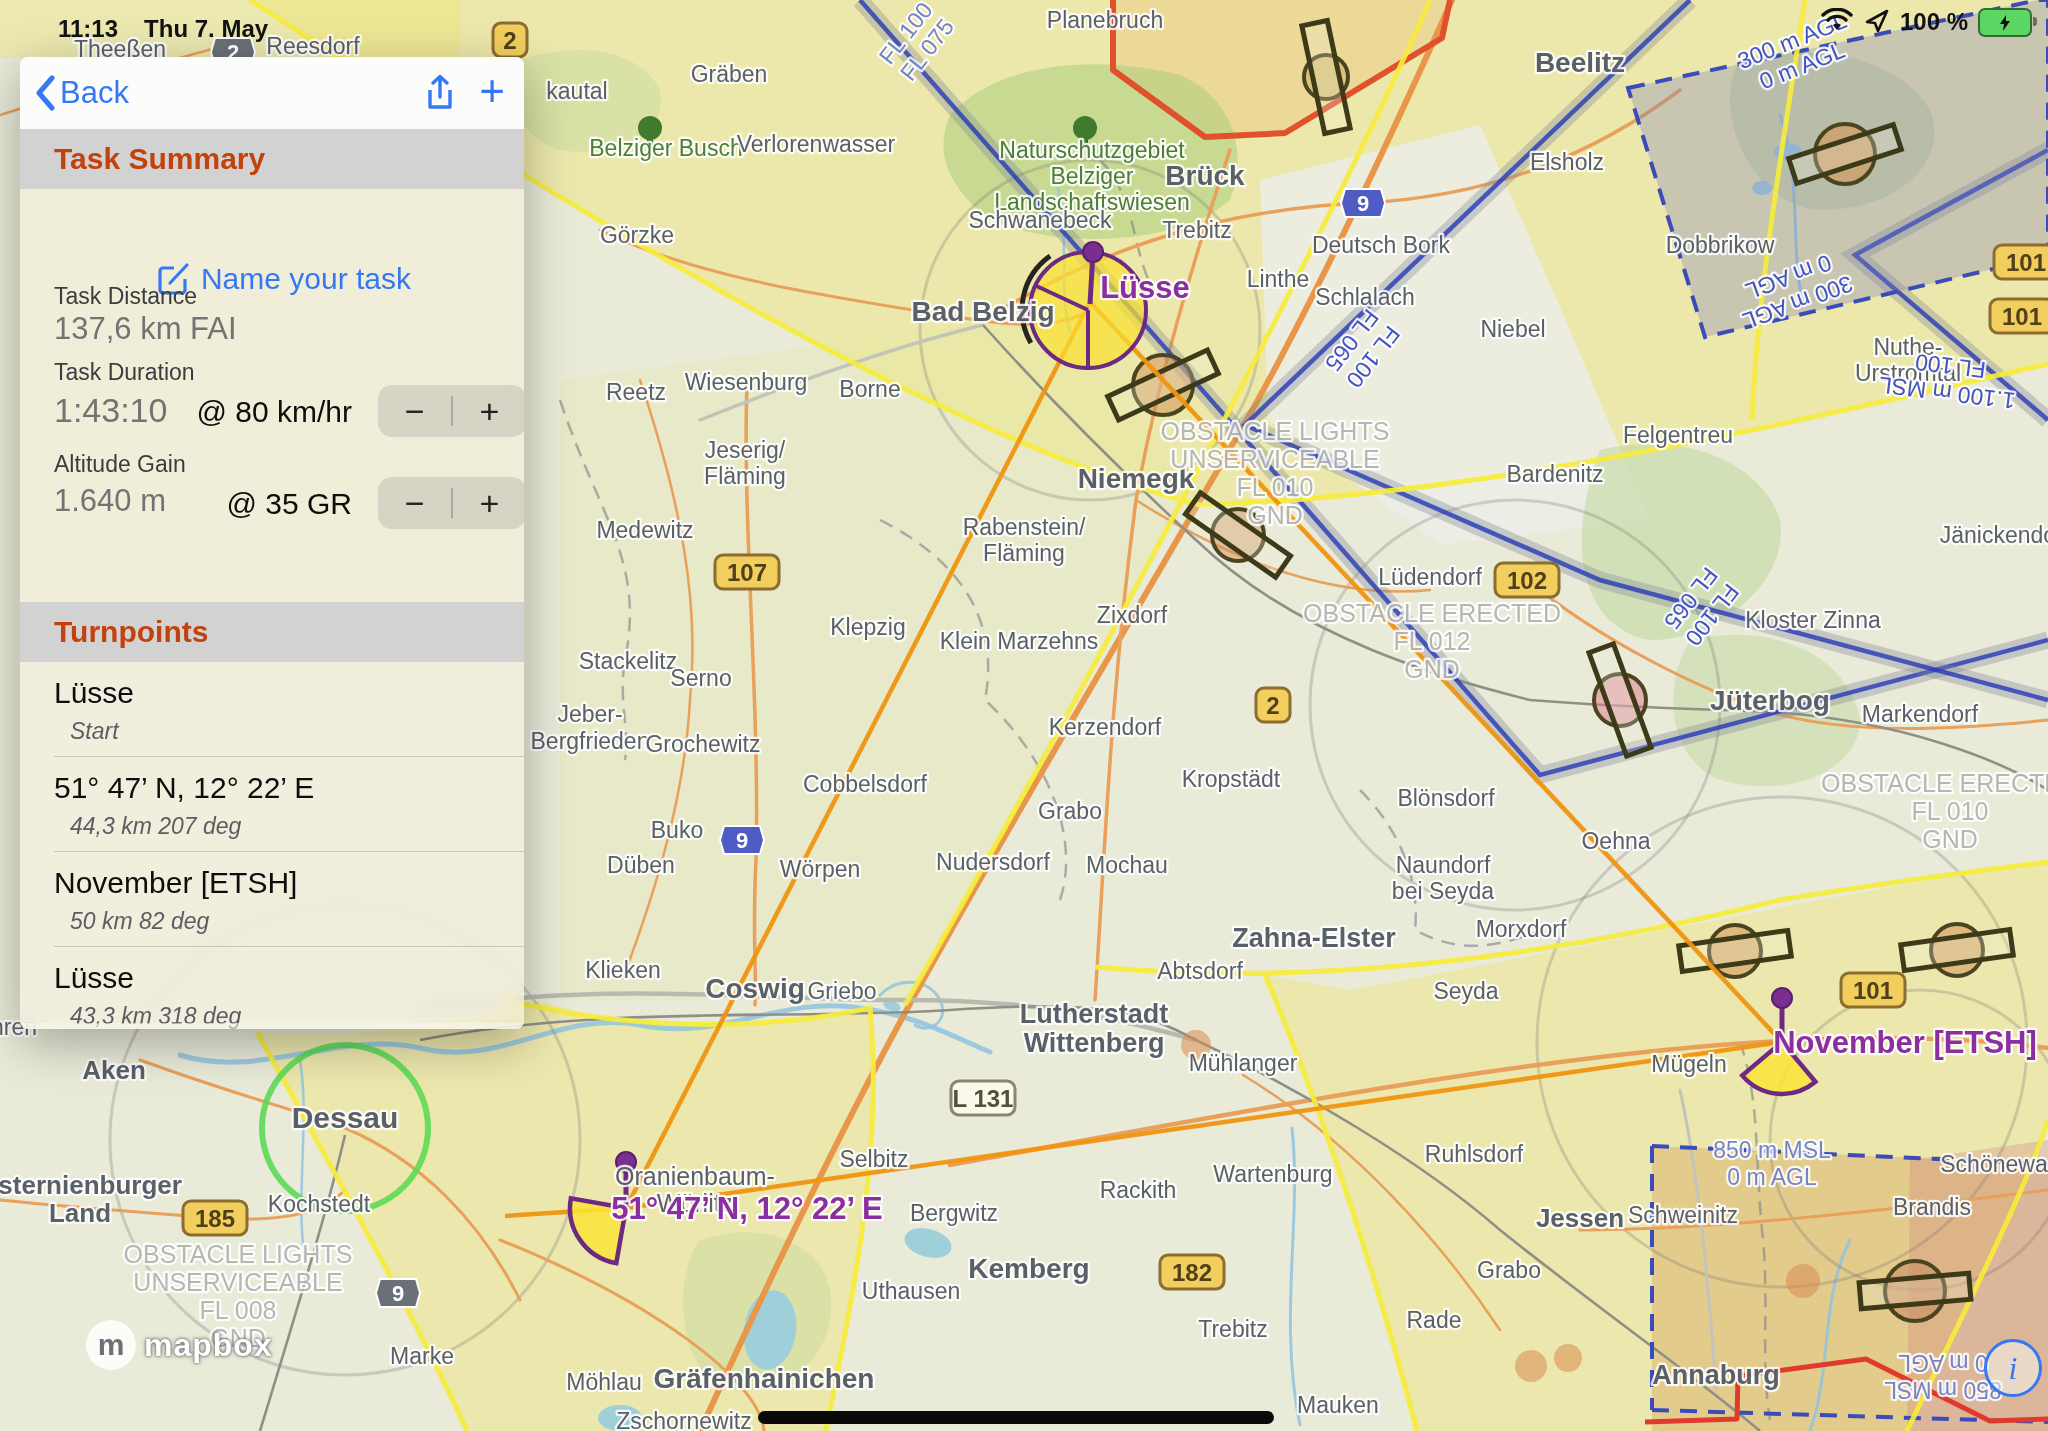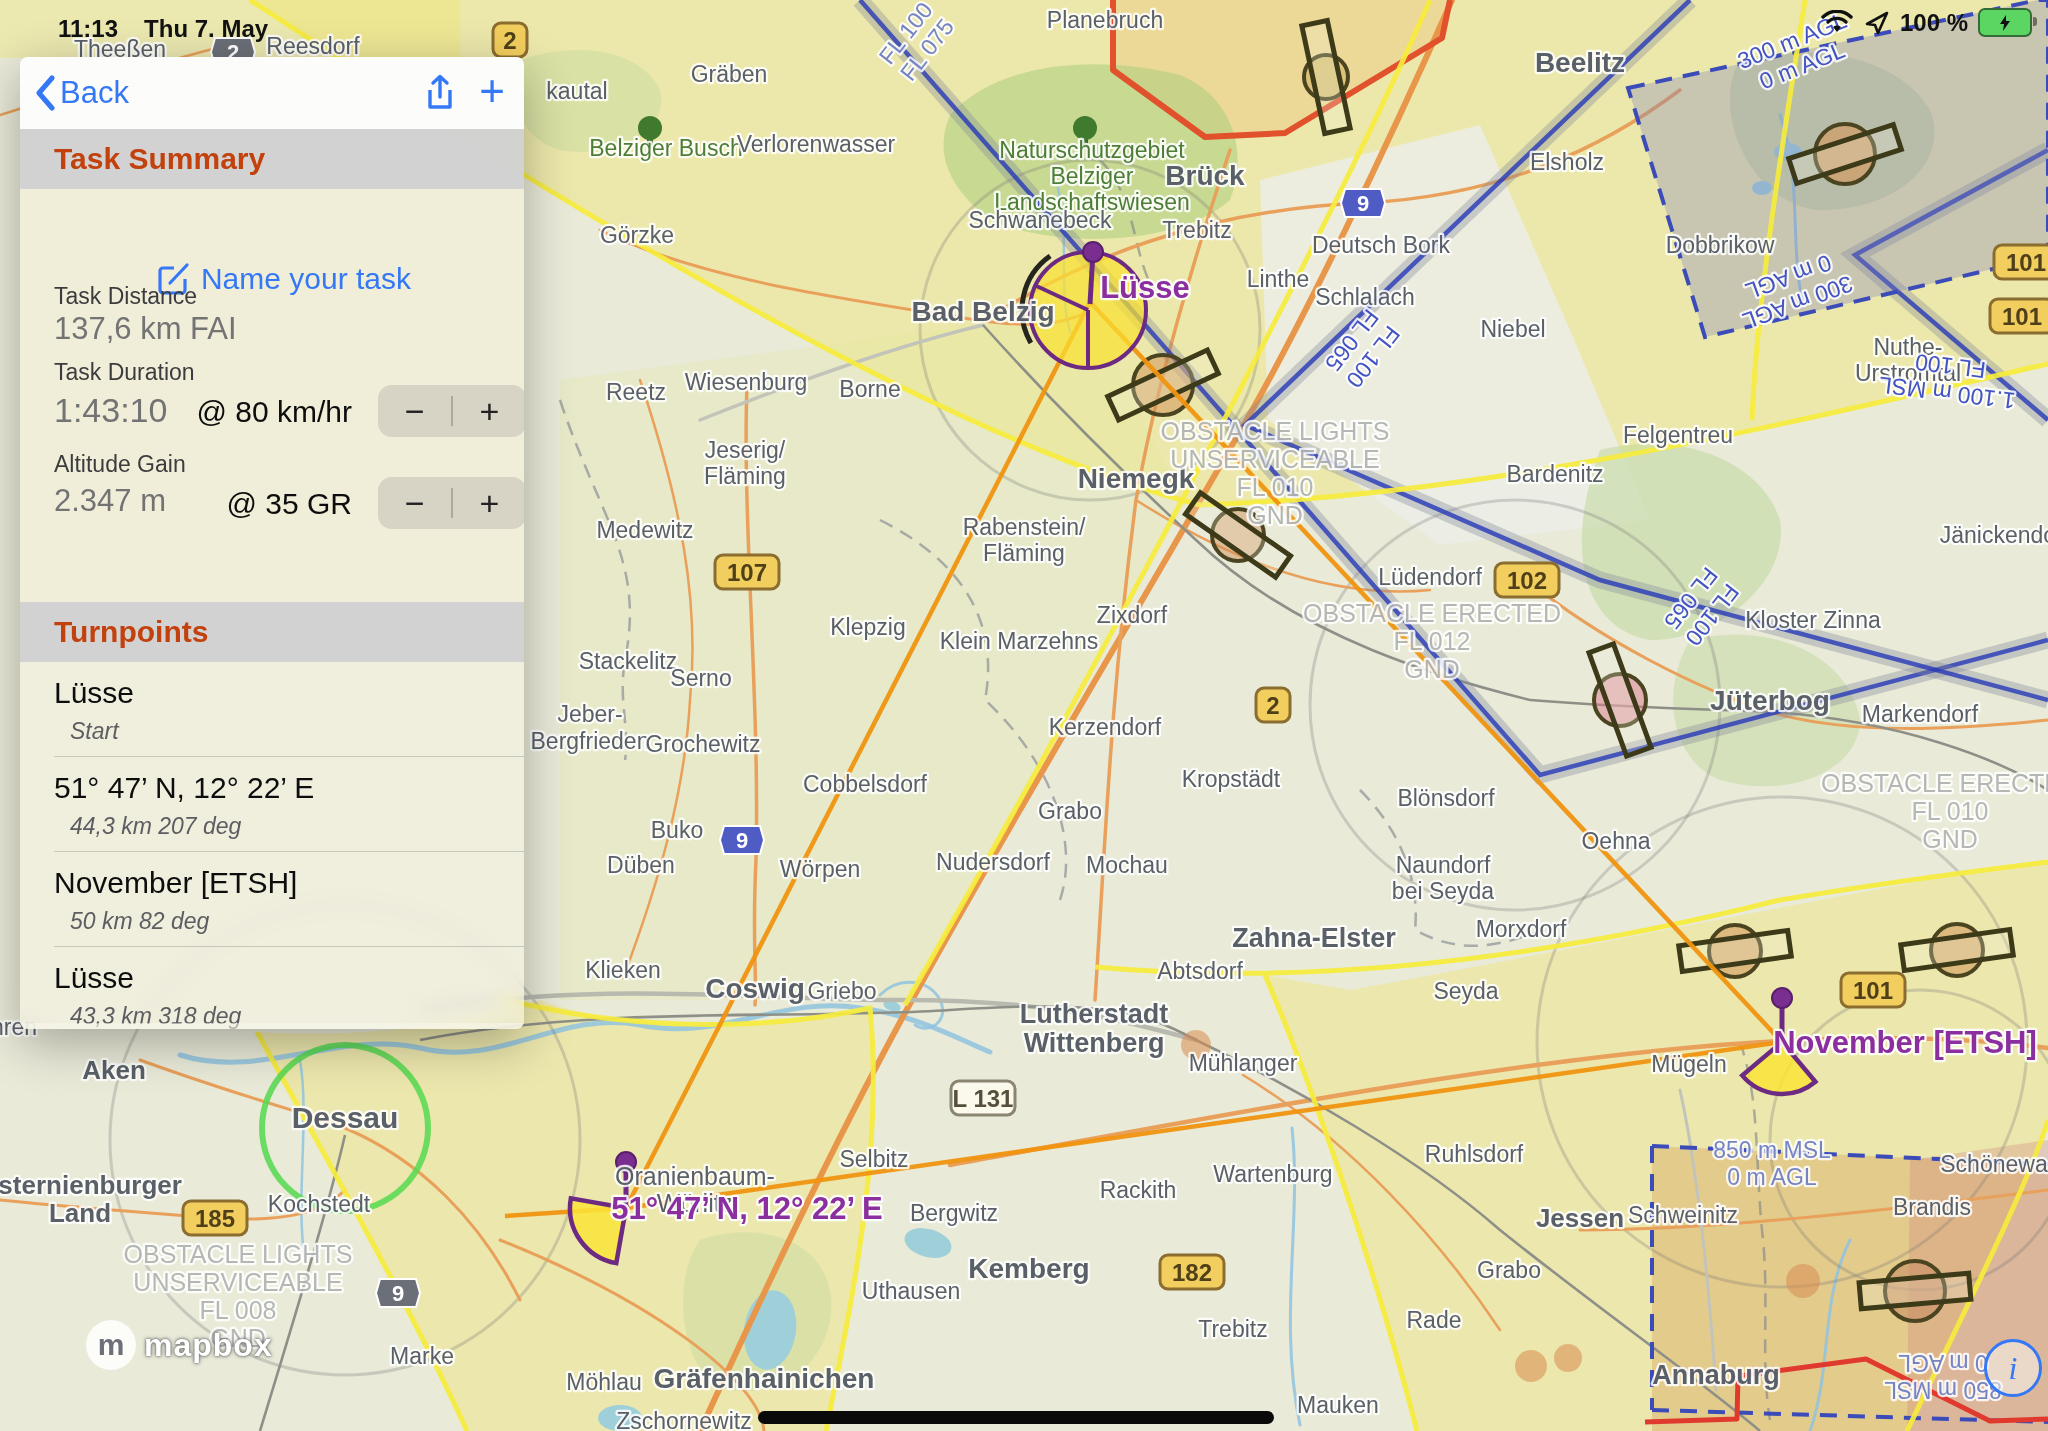--- a/index.html
+++ b/index.html
@@ -2,21 +2,21 @@
 <html><head>
 <meta charset="utf-8">
 <style>
   html,body{margin:0;padding:0;background:#d8d8d0;}
   #stage{position:relative;width:2048px;height:1431px;overflow:hidden;
          font-family:"Liberation Sans","DejaVu Sans",sans-serif;background:#e9ead8;}
   #map{position:absolute;left:0;top:0;width:2048px;height:1431px;}
   
   #statusbar{position:absolute;left:0;top:0;width:2048px;height:44px;z-index:30;pointer-events:none;}
   #sb-left{position:absolute;left:30px;top:15px;font-size:24px;font-weight:700;color:#111;display:flex;gap:26px;margin-left:28px;}
-  #sb-right{position:absolute;right:16px;top:8px;display:flex;align-items:center;gap:10px;}
+  #sb-right{position:absolute;right:16px;top:8px;display:flex;align-items:flex-start;gap:10px;}
   #sb-batt-label{font-size:24px;font-weight:600;color:#111;}
   #battery{position:relative;width:50px;height:25px;border:2px solid rgba(20,20,20,.55);border-radius:7px;background:#5bd663;display:flex;align-items:center;justify-content:center;}
   #battery:after{content:"";position:absolute;right:-7px;top:7px;width:4px;height:9px;background:rgba(20,20,20,.5);border-radius:0 3px 3px 0;}
   
   #panel{position:absolute;left:20px;top:57px;width:504px;height:972px;border-radius:8px;
          box-shadow:0 14px 50px rgba(0,0,0,.30);z-index:20;overflow:hidden;
          background:rgba(243,241,224,.62);backdrop-filter:blur(8px);}
   #panel-header{position:absolute;left:0;top:0;width:100%;height:72px;background:rgba(252,252,252,.96);
          display:flex;align-items:center;}
   #back-btn{position:absolute;left:14px;display:flex;align-items:center;gap:4px;color:#3478F6;font-size:31px;cursor:pointer;}
@@ -418,21 +418,21 @@
       <div class="metric-label" style="top:170px">Task Duration</div>
       <div class="metric-value" style="top:202px;font-size:34px">1:43:10</div>
       <div class="metric-rate" style="top:206px">@ 80 km/hr</div>
       <div class="stepper" style="top:196px">
         <div class="st-btn">−</div>
         <div class="st-div"></div>
         <div class="st-btn">+</div>
       </div>
 
       <div class="metric-label" style="top:262px">Altitude Gain</div>
-      <div class="metric-value" style="top:294px">2.347 m</div>
+      <div class="metric-value" style="top:294px">1.640 m</div>
       <div class="metric-rate" style="top:298px">@ 35 GR</div>
       <div class="stepper" style="top:288px">
         <div class="st-btn">−</div>
         <div class="st-div"></div>
         <div class="st-btn">+</div>
       </div>
     </div>
 
     <div id="band-turnpoints" class="section-band">
       <span>Turnpoints</span>

